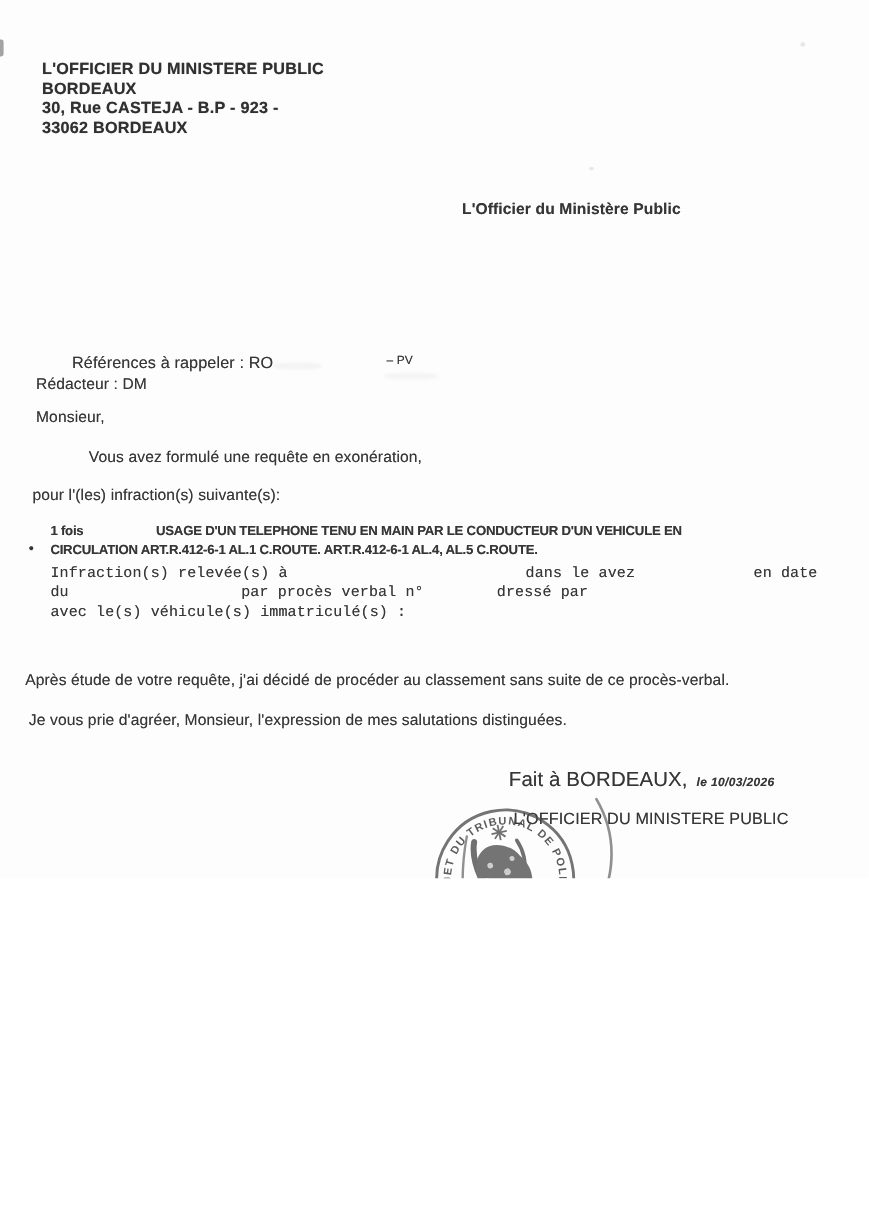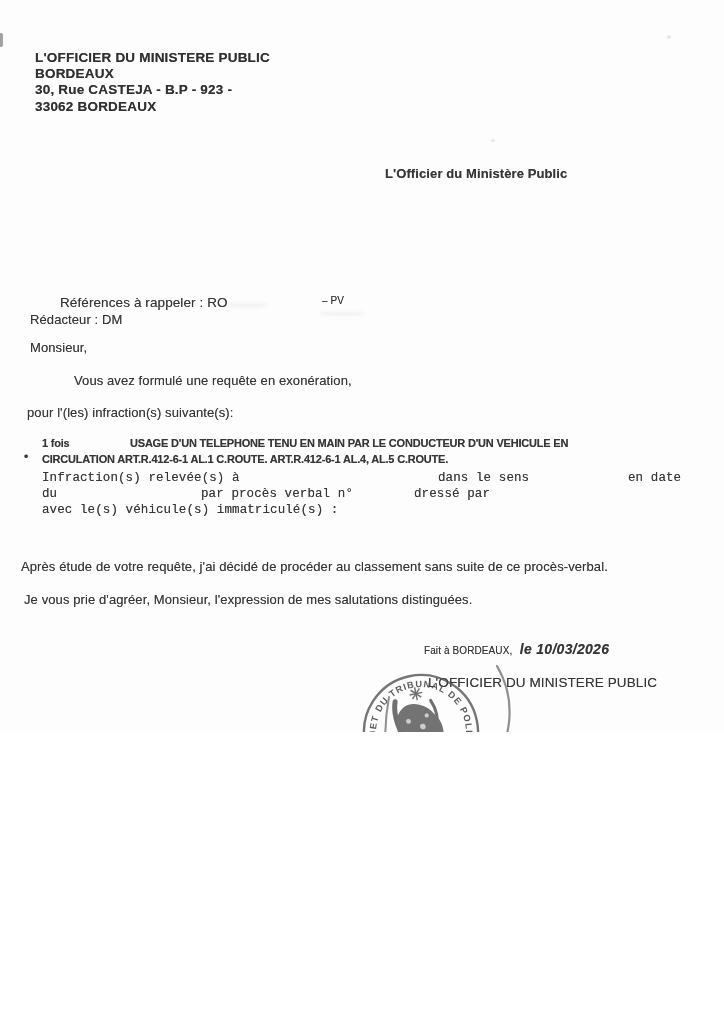--- a/index.html
+++ b/index.html
@@ -25,21 +25,21 @@
     font-weight: 700;
     line-height: 16.2px;
     letter-spacing: 0.2px;
     color: #303030;
     text-shadow: 0 0 0.6px rgba(40,40,40,0.6);
   }
   .semib { font-weight: 600; }
   .bold  { font-weight: 400; padding-left: 30px; }
   .caps-line { font-size: 11px; font-weight: 600; letter-spacing: -0.2px; }
   .detail { font-size: 12.5px; font-family: Liberation Mono, monospace; }
-  .date-italic { font-style: italic; font-weight: 600; font-size: 14px; letter-spacing: 0.3px; }
+  .date-italic { font-style: italic; font-weight: 600; font-size: 10px; letter-spacing: 0.3px; }
   .speck {
     position: absolute; border-radius: 50%;
     background: #9a9a9a; opacity: 0.22;
   }
   .smudge {
     position: absolute; background: #b5b5b5; opacity: 0.13;
     border-radius: 40%; filter: blur(1.5px);
   }
   .edge-mark {
     position: absolute; left: 0; top: 33px; width: 3px; height: 14px;
@@ -73,34 +73,34 @@
 
   <span class="abs txt" style="left:27px; top:373px;margin-left:47px;">Vous avez formulé une requête en exonération,</span>
   <span class="abs txt" style="left:27px; top:405px;">pour l'(les) infraction(s) suivante(s):</span>
 
   <span class="abs txt" style="left:24px; top:450px; font-size:12px;">•</span>
   <span class="abs txt caps-line" style="left:42px; top:437px;">1 fois</span>
   <span class="abs txt caps-line" style="left:130px; top:437px;">USAGE D'UN TELEPHONE TENU EN MAIN PAR LE CONDUCTEUR D'UN VEHICULE EN</span>
   <span class="abs txt caps-line" style="left:42px; top:453px;">CIRCULATION ART.R.412-6-1 AL.1 C.ROUTE. ART.R.412-6-1 AL.4, AL.5 C.ROUTE.</span>
 
   <span class="abs txt detail" style="left:42px; top:471px;">Infraction(s) relevée(s) à</span>
-  <span class="abs txt detail" style="left:438px; top:471px;">dans le sens</span>
+  <span class="abs txt detail" style="left:438px; top:471px;">dans le avez</span>
   <span class="abs txt detail" style="left:628px; top:471px;">en date</span>
 
   <span class="abs txt detail" style="left:42px; top:487px;">du</span>
   <span class="abs txt detail" style="left:201px; top:487px;">par procès verbal n°</span>
   <span class="abs txt detail" style="left:414px; top:487px;">dressé par</span>
 
   <span class="abs txt detail" style="left:42px; top:503px;">avec le(s) véhicule(s) immatriculé(s) :</span>
 
   <span class="abs txt" style="left:24px; top:592px;">Je vous prie d'agréer, Monsieur, l'expression de mes salutations distinguées.</span>
   <span class="abs txt" style="left:21px; top:559px;">Après étude de votre requête, j'ai décidé de procéder au classement sans suite de ce procès-verbal.</span>
 
   <span class="abs" style="left:394px; top:640px;">
-    <span class="txt bold" style="font-size:10px;">Fait à BORDEAUX,</span>
+    <span class="txt bold" style="font-size:17px;">Fait à BORDEAUX,</span>
     <span class="txt date-italic" style="margin-left:3px;">le 10/03/2026</span>
   </span>
   <span class="abs txt bold" style="left:398px; top:675px; font-size:13.5px;">L'OFFICIER DU MINISTERE PUBLIC</span>
 
   <svg class="stamp-svg" width="190" height="180" viewBox="0 0 190 180">
     <g transform="rotate(-12 85 85)" fill="none" stroke="#4f4f4f">
       <circle cx="85" cy="85" r="57" stroke-width="2.4" opacity="0.85"></circle>
       <path id="stamp-top-arc" d="M 48.1,110.8 A 45,45 0 1 1 121.9,110.8" stroke="none"></path>
       <path id="stamp-bottom-arc" d="M 56.1,119.5 A 45,45 0 0 0 113.9,119.5" stroke="none"></path>
       <text font-family="Liberation Sans, sans-serif" font-size="9.2" font-weight="700" fill="#4f4f4f" stroke="none" letter-spacing="1.1">

